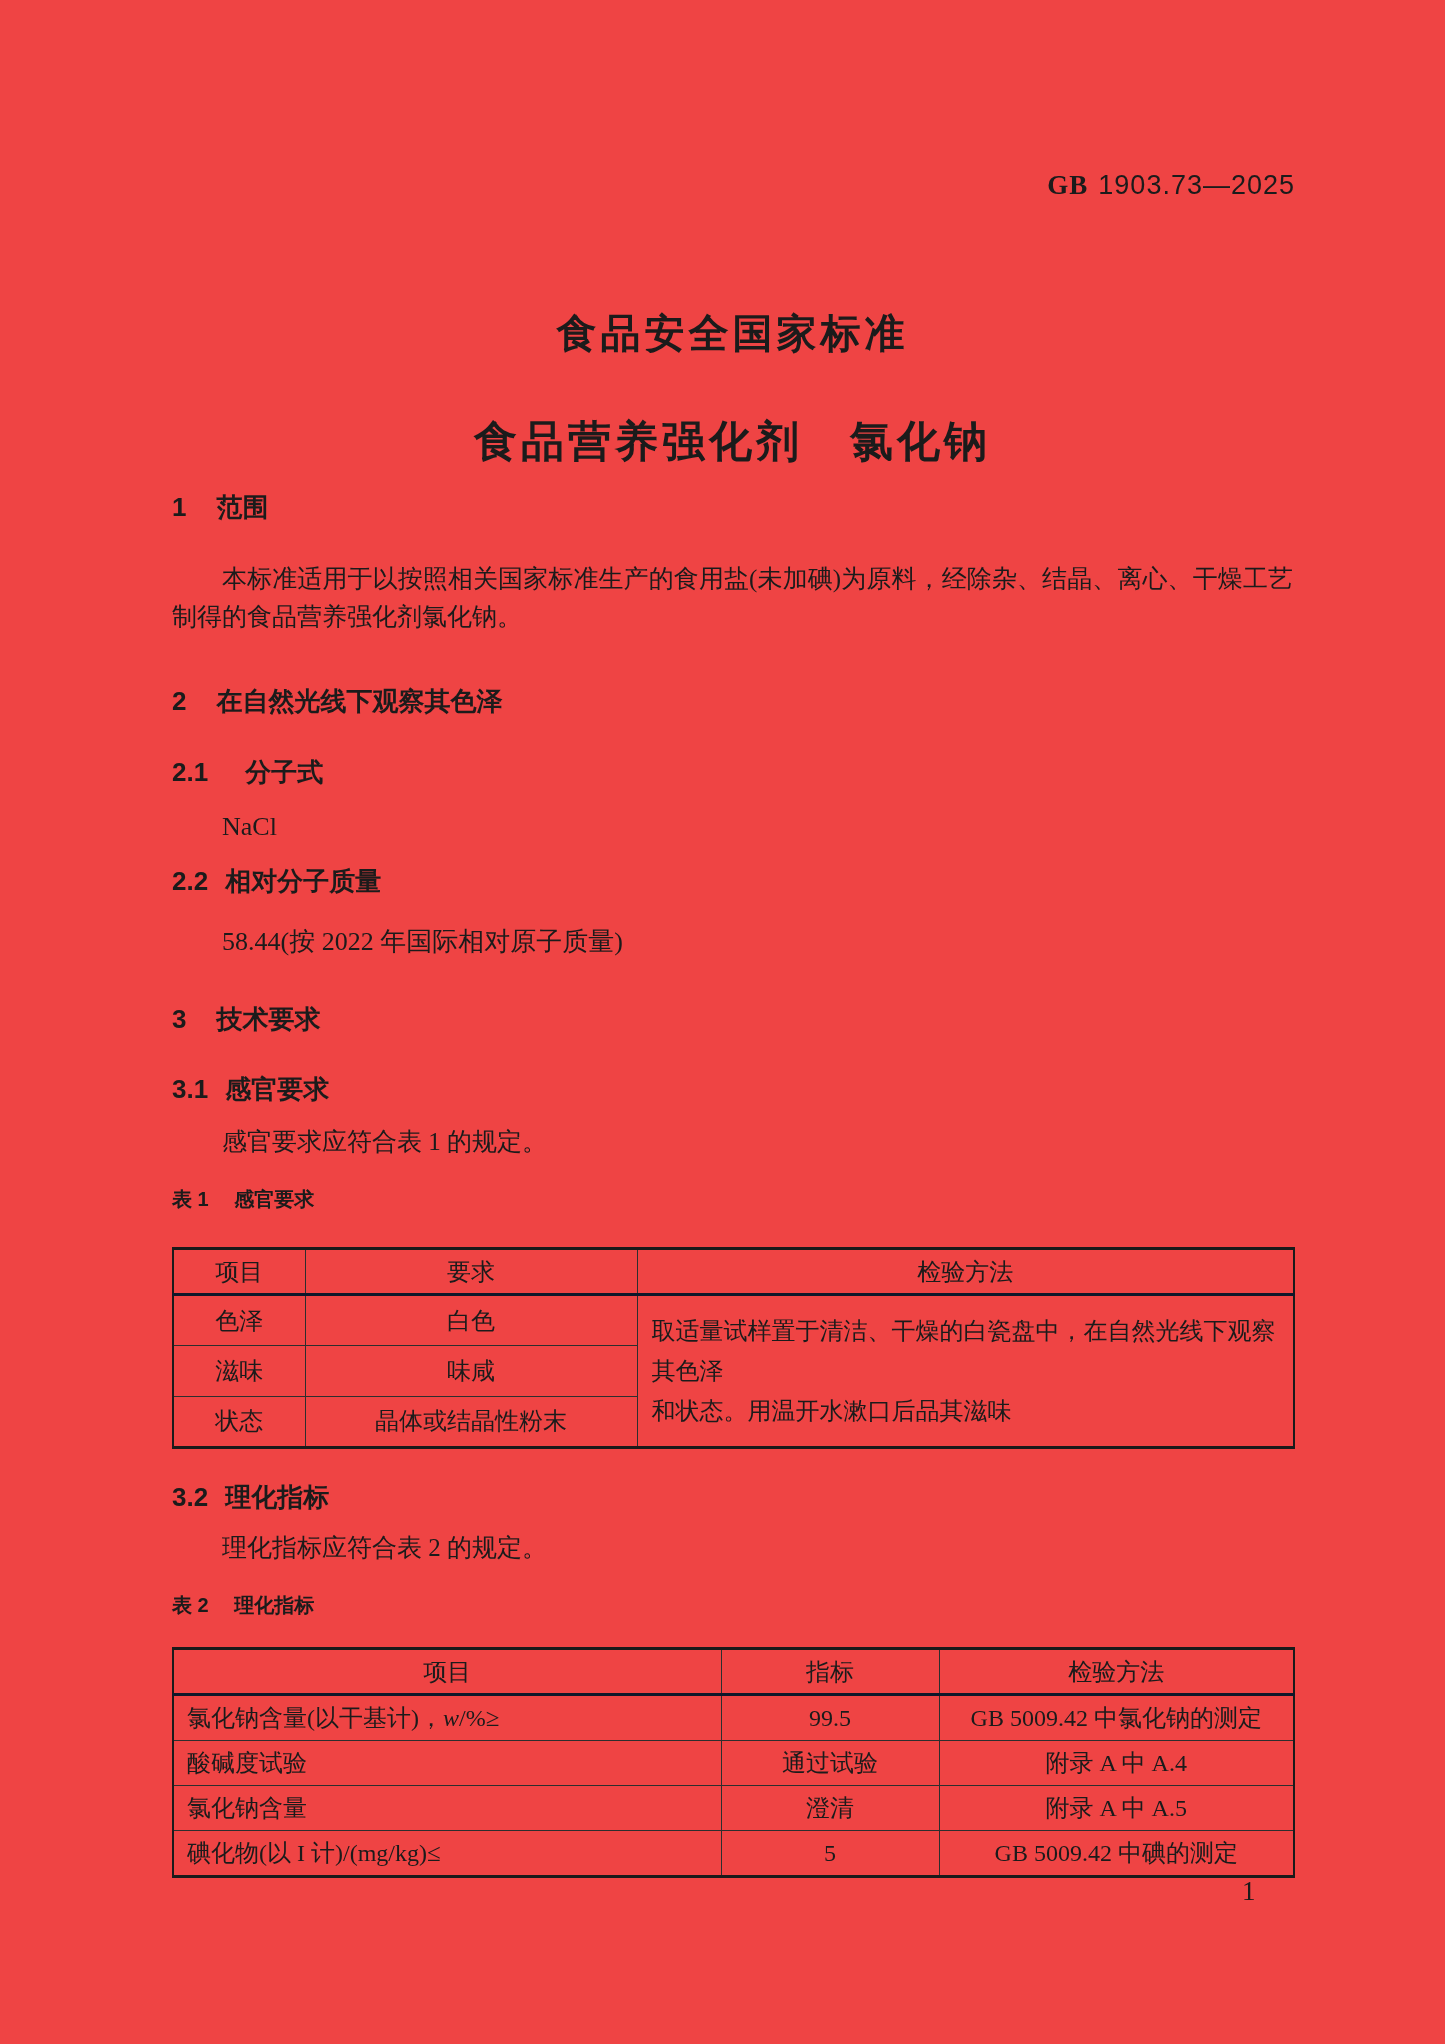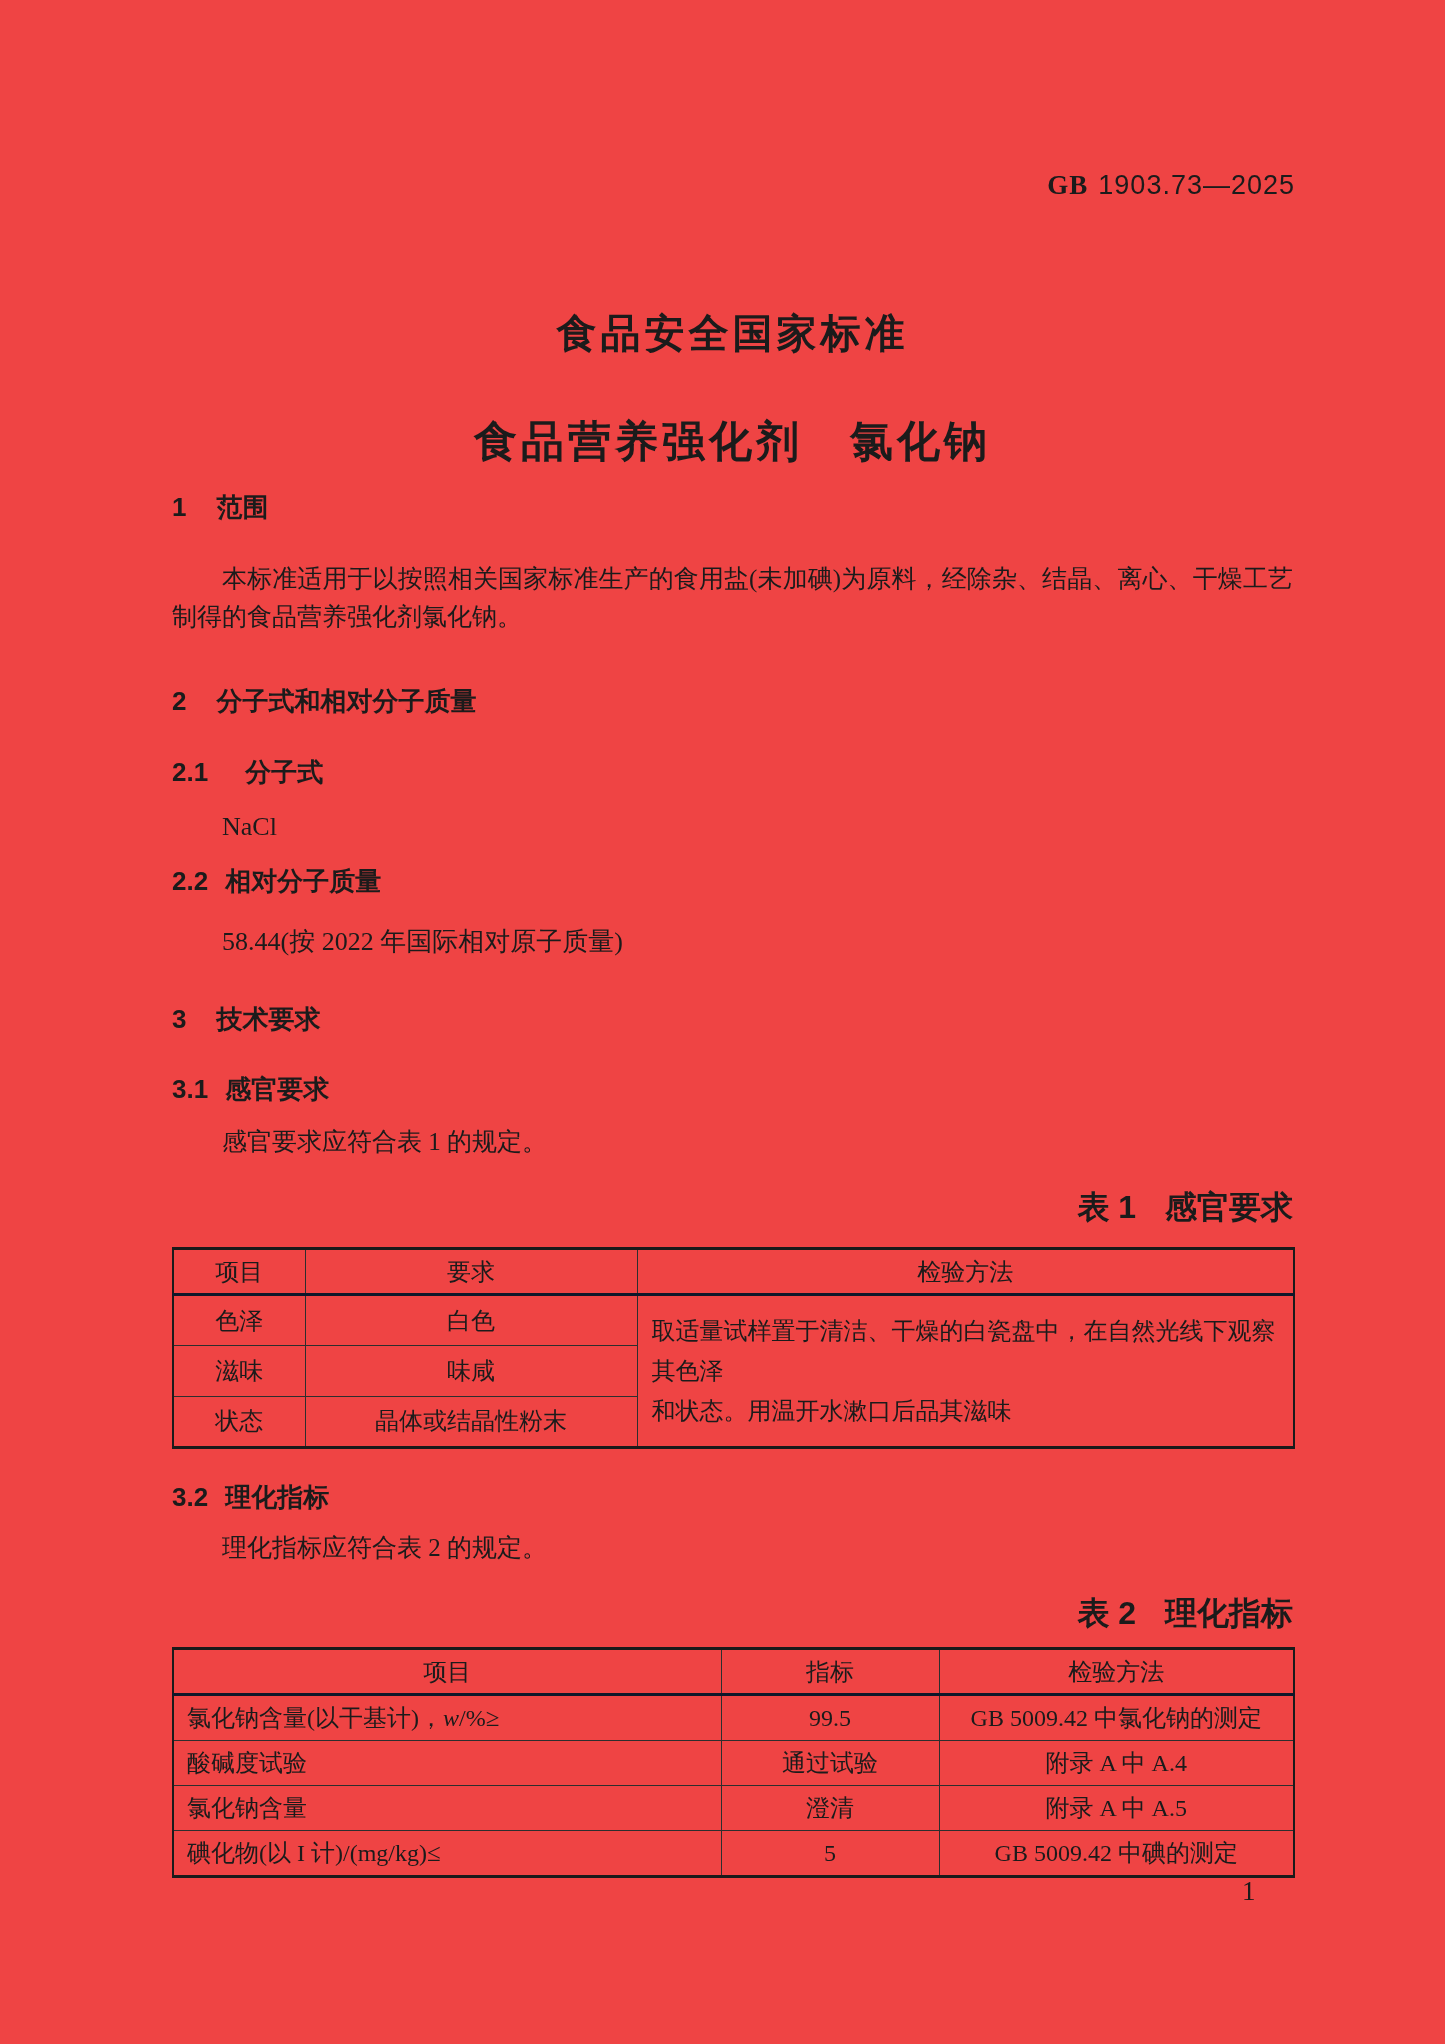--- a/index.html
+++ b/index.html
@@ -65,23 +65,23 @@
   .body-formula {
     left:222px;
     font-size:26px;
     white-space:nowrap;
     text-align:center;
   }
 
   
   .tbl-caption {
     left:172px; width:1121px;
-    text-align:right;
-    font-family:"Liberation Sans", sans-serif;
-    font-weight:bold; font-size:32px;
+    text-align:left;
+    font-family:"Liberation Sans", sans-serif;
+    font-weight:bold; font-size:20px;
     white-space:nowrap;
   }
   .tbl-caption .cap-no { margin-right:20px; }
 
   
   table.gb {
     border-collapse:collapse;
     table-layout:fixed;
     width:1121px;
     border:2px solid #1a1a1a;
@@ -136,21 +136,21 @@
   <div class="abs doc-title-1">食品安全国家标准</div>
 
   <div class="abs sec-h" style="top:490px;">
     <span class="no1">1</span>
     <span>范围</span>
   </div>
   <div class="abs body-par" style="top:560px;">本标准适用于以按照相关国家标准生产的食用盐(未加碘)为原料，经除杂、结晶、离心、干燥工艺制得的食品营养强化剂氯化钠。</div>
 
   <div class="abs sec-h" style="top:684px;">
     <span class="no1">2</span>
-    <span>分子式和相对分子质量</span>
+    <span>在自然光线下观察其色泽</span>
   </div>
 
   <div class="abs sec-h" style="top:755px;gap:20px;">
     <span class="no2">2.1</span>
     <span>分子式</span>
   </div>
   <div class="abs body-formula" style="top:812px;">NaCl</div>
 
   <div class="abs sec-h" style="top:864px;">
     <span class="no2">2.2</span>

